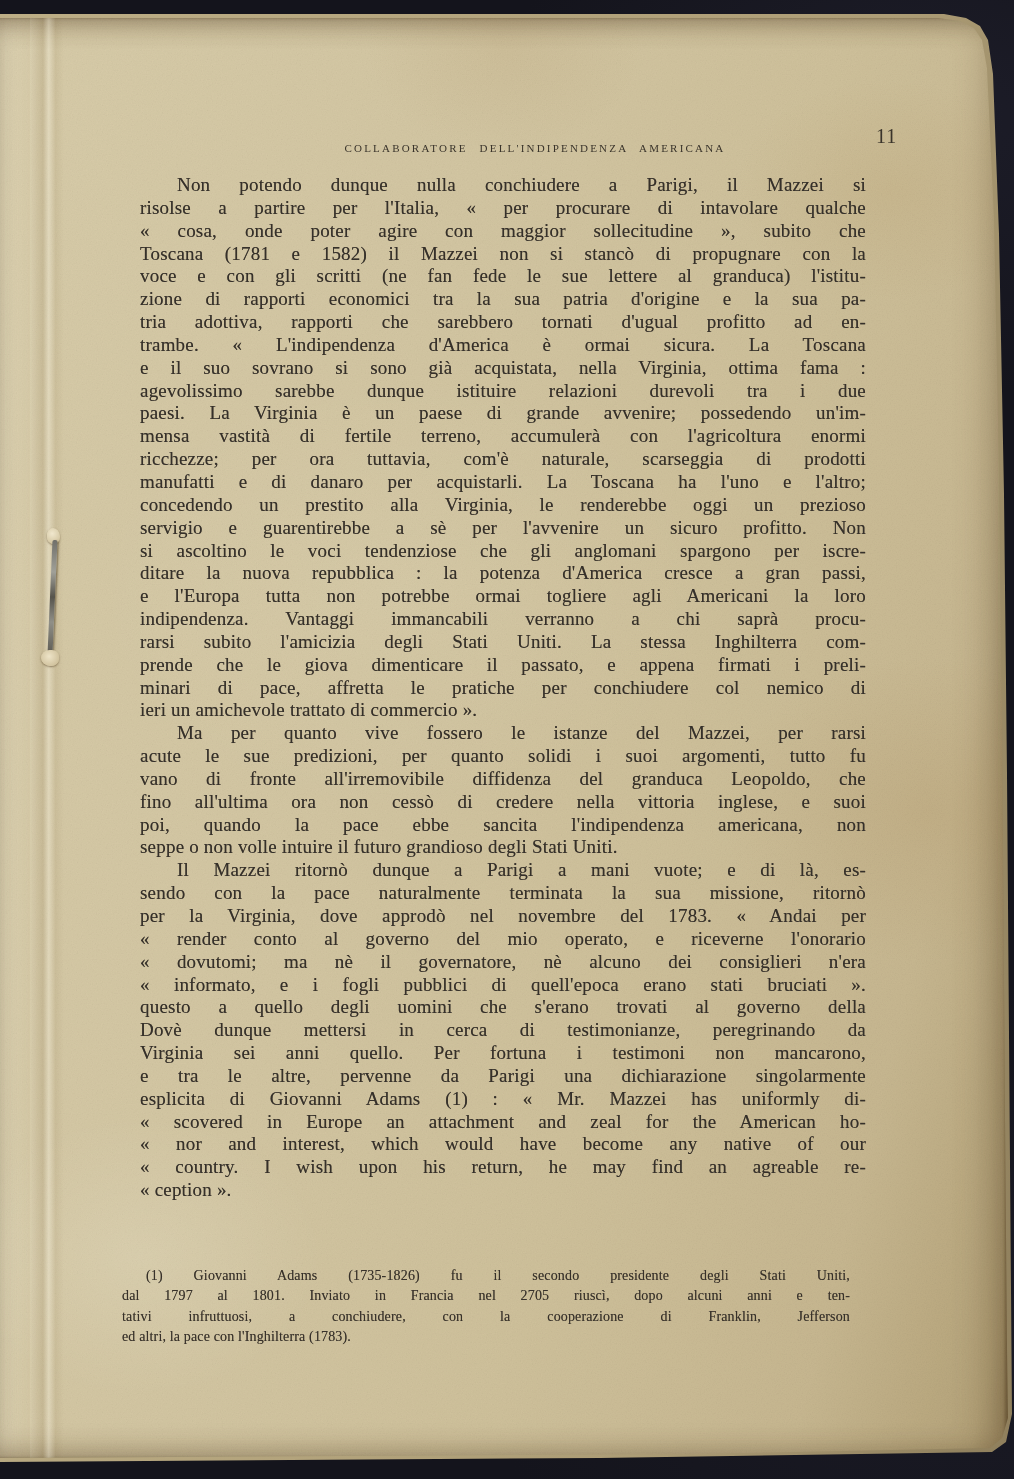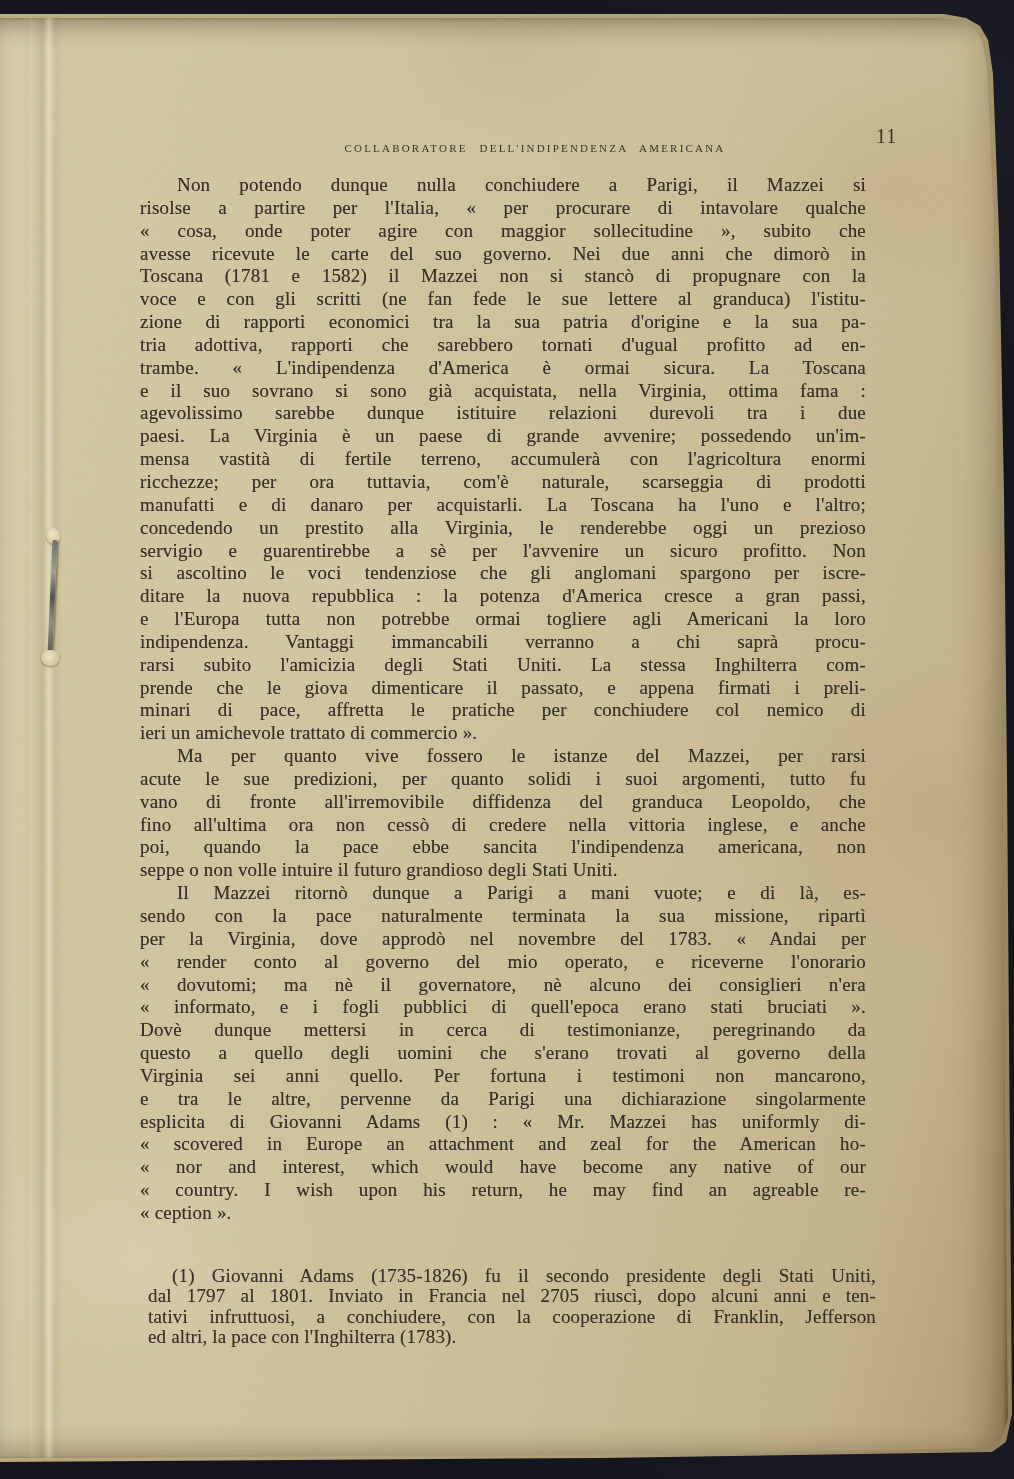--- a/index.html
+++ b/index.html
@@ -94,22 +94,22 @@
     position:absolute; left:140px; top:156px; width:726px;
     font-size:19px; line-height:22.85px; letter-spacing:0.2px;
     color:#35302a;
     text-shadow:0 0 0.5px rgba(58,50,40,0.55);
   }
   .line { text-align:justify; text-align-last:justify; white-space:normal; }
   .line.last { text-align-last:left; }
   .para .line.first { text-indent:37px; }
 
   .footnote {
-    position:absolute; left:148px; top:1248px; width:728px;
-    font-size:19px; line-height:20.3px; letter-spacing:0.15px;
+    position:absolute; left:122px; top:1248px; width:728px;
+    font-size:14px; line-height:20.3px; letter-spacing:0.15px;
     color:#37312a;
     text-shadow:0 0 0.5px rgba(58,50,40,0.5);
   }
   .footnote .line.first { text-indent:24px; }
 </style>
 </head>
 <body>
 
 <div class="under-pages"></div>
 
@@ -133,21 +133,20 @@
   </div>
 
   <div class="running-head">COLLABORATORE DELL'INDIPENDENZA AMERICANA</div>
   <div class="page-number">11</div>
 
   <div class="body-text">
     <div class="para">
         <div class="line first">Non potendo dunque nulla conchiudere a Parigi, il Mazzei si</div>
         <div class="line">risolse a partire per l'Italia, « per procurare di intavolare qualche</div>
         <div class="line">« cosa, onde poter agire con maggior sollecitudine », subito che</div>
-        <div class="line">avesse ricevute le carte del suo governo. Nei due anni che dimorò in</div>
         <div class="line">Toscana (1781 e 1582) il Mazzei non si stancò di propugnare con la</div>
         <div class="line">voce e con gli scritti (ne fan fede le sue lettere al granduca) l'istitu-</div>
         <div class="line">zione di rapporti economici tra la sua patria d'origine e la sua pa-</div>
         <div class="line">tria adottiva, rapporti che sarebbero tornati d'ugual profitto ad en-</div>
         <div class="line">trambe. « L'indipendenza d'America è ormai sicura. La Toscana</div>
         <div class="line">e il suo sovrano si sono già acquistata, nella Virginia, ottima fama :</div>
         <div class="line">agevolissimo sarebbe dunque istituire relazioni durevoli tra i due</div>
         <div class="line">paesi. La Virginia è un paese di grande avvenire; possedendo un'im-</div>
         <div class="line">mensa vastità di fertile terreno, accumulerà con l'agricoltura enormi</div>
         <div class="line">ricchezze; per ora tuttavia, com'è naturale, scarseggia di prodotti</div>
@@ -160,33 +159,33 @@
         <div class="line">indipendenza. Vantaggi immancabili verranno a chi saprà procu-</div>
         <div class="line">rarsi subito l'amicizia degli Stati Uniti. La stessa Inghilterra com-</div>
         <div class="line">prende che le giova dimenticare il passato, e appena firmati i preli-</div>
         <div class="line">minari di pace, affretta le pratiche per conchiudere col nemico di</div>
         <div class="line last">ieri un amichevole trattato di commercio ».</div>
       </div>
     <div class="para">
         <div class="line first">Ma per quanto vive fossero le istanze del Mazzei, per rarsi</div>
         <div class="line">acute le sue predizioni, per quanto solidi i suoi argomenti, tutto fu</div>
         <div class="line">vano di fronte all'irremovibile diffidenza del granduca Leopoldo, che</div>
-        <div class="line">fino all'ultima ora non cessò di credere nella vittoria inglese, e anche</div>
+        <div class="line">fino all'ultima ora non cessò di credere nella vittoria inglese, e suoi</div>
         <div class="line">poi, quando la pace ebbe sancita l'indipendenza americana, non</div>
         <div class="line last">seppe o non volle intuire il futuro grandioso degli Stati Uniti.</div>
       </div>
     <div class="para">
         <div class="line first">Il Mazzei ritornò dunque a Parigi a mani vuote; e di là, es-</div>
-        <div class="line">sendo con la pace naturalmente terminata la sua missione, ripartì</div>
+        <div class="line">sendo con la pace naturalmente terminata la sua missione, ritornò</div>
         <div class="line">per la Virginia, dove approdò nel novembre del 1783. « Andai per</div>
         <div class="line">« render conto al governo del mio operato, e riceverne l'onorario</div>
         <div class="line">« dovutomi; ma nè il governatore, nè alcuno dei consiglieri n'era</div>
         <div class="line">« informato, e i fogli pubblici di quell'epoca erano stati bruciati ».</div>
+        <div class="line">questo a quello degli uomini che s'erano trovati al governo della</div>
         <div class="line">Dovè dunque mettersi in cerca di testimonianze, peregrinando da</div>
-        <div class="line">questo a quello degli uomini che s'erano trovati al governo della</div>
         <div class="line">Virginia sei anni quello. Per fortuna i testimoni non mancarono,</div>
         <div class="line">e tra le altre, pervenne da Parigi una dichiarazione singolarmente</div>
         <div class="line">esplicita di Giovanni Adams (1) : « Mr. Mazzei has uniformly di-</div>
         <div class="line">« scovered in Europe an attachment and zeal for the American ho-</div>
         <div class="line">« nor and interest, which would have become any native of our</div>
         <div class="line">« country. I wish upon his return, he may find an agreable re-</div>
         <div class="line last">« ception ».</div>
       </div>
   </div>
 

